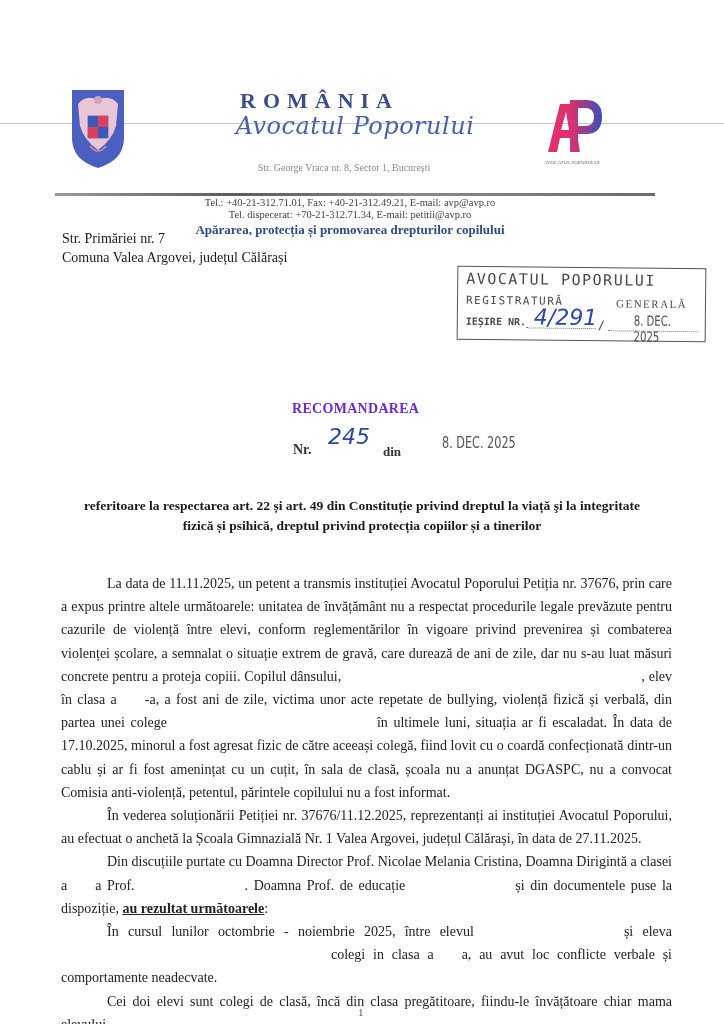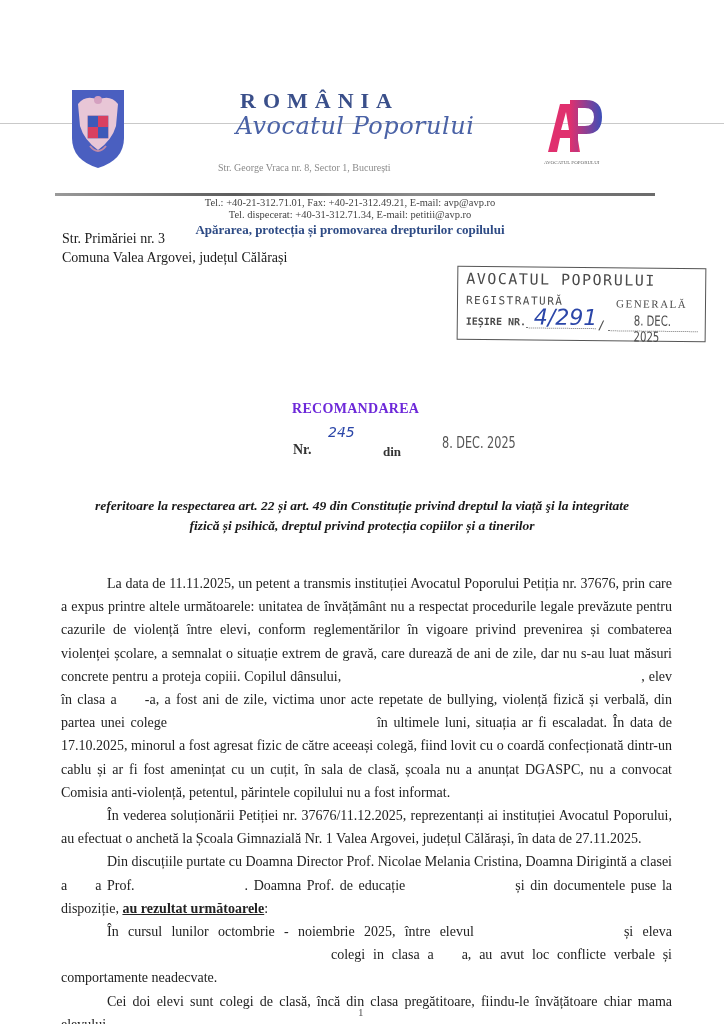--- a/index.html
+++ b/index.html
@@ -8,21 +8,21 @@
   .abs { position: absolute; }
 
   
   .coat { left: 68px; top: 86px; width: 60px; height: 84px; }
   .hdr-rule-top { left: 0; top: 123px; width: 724px; height: 1px; background: #c9c9c9; }
   .romania { left: 240px; top: 88px; width: 230px; text-align: left; font-weight: bold;
              font-size: 22px; letter-spacing: 7px; color: #3a4f8a; }
   .avp-script { left: 205px; top: 112px; width: 300px; text-align: center;
                 font-family: "DejaVu Serif", serif; font-style: italic; font-size: 24px;
                 color: #4a62a6; letter-spacing: 0.5px; }
-  .addr { left: 218px; top: 161px; width: 280px; text-align: left; font-size: 10px; color: #8a8a8a; line-height: 13px; }
+  .addr { left: 204px; top: 161px; width: 280px; text-align: center; font-size: 10px; color: #8a8a8a; line-height: 13px; }
   .hdr-rule { left: 55px; top: 193px; width: 600px; height: 3px;
               background: linear-gradient(90deg,#9a9a9a,#5c5c5c 30%,#8a8a8a 60%,#6b6b6b); }
   .contact { left: 150px; top: 197px; width: 400px; text-align: center; font-size: 10.5px; line-height: 12px; color: #444; }
   .motto { left: 150px; top: 222px; width: 400px; text-align: center; font-size: 13px; font-weight: bold; color: #2e4b85; }
 
   .ap-logo { left: 540px; top: 90px; width: 66px; height: 78px; }
 
   
   .addressee { left: 62px; top: 229px; font-size: 14px; line-height: 19px; }
   .addressee .b { font-weight: bold; }
@@ -38,26 +38,26 @@
                font-size: 22px; color: #2b46a8; }
   .stamp .dots { position: absolute; left: 68px; top: 60px; width: 70px; border-bottom: 1px dotted #777; }
   .stamp .slash { position: absolute; left: 140px; top: 50px; font-size: 12px; }
   .stamp .dt { position: absolute; left: 176px; top: 44px; font-family: "DejaVu Sans Condensed","DejaVu Sans", sans-serif;
                font-size: 14px; letter-spacing: 0px; transform: scaleX(0.8); transform-origin: left; }
   .stamp .dots2 { position: absolute; left: 150px; top: 62px; width: 90px; border-bottom: 1px dotted #777; }
 
   
   .rec-title { left: 292px; top: 401px; font-weight: bold; font-size: 14px; color: #6d28d9; letter-spacing: 0.3px; }
   .nr-label { left: 293px; top: 442px; font-weight: bold; font-size: 14px; color: #333; }
-  .nr-hw { left: 328px; top: 424px; font-family: "DejaVu Sans", sans-serif; font-style: italic; font-size: 14px; color: #2b46a8; }
+  .nr-hw { left: 328px; top: 424px; font-family: "DejaVu Sans", sans-serif; font-style: italic; font-size: 22px; color: #2b46a8; }
   .din-label { left: 383px; top: 444px; font-weight: bold; font-size: 13px; color: #333; }
   .nr-date { left: 442px; top: 434px; font-family: "DejaVu Sans", sans-serif; font-size: 15px; color: #555;
              transform: scaleX(0.75); transform-origin: left; }
 
-  .subject { left: 52px; top: 496px; width: 620px; text-align: center; font-weight: bold; font-style: italic;
+  .subject { left: 52px; top: 496px; width: 620px; text-align: center; font-weight: bold; 
              font-size: 13.5px; line-height: 20px; }
 
   
   .body { left: 61px; top: 572px; width: 611px; font-size: 14px; line-height: 23.2px; text-align: justify; color: #222; }
   .body p { margin: 0; text-indent: 46px; }
   .body .u { font-weight: bold; text-decoration: underline; }
   .gap { display: inline-block; }
 
   .page-num { left: 358px; top: 1006px; font-size: 11px; color: #555; }
 </style>
@@ -96,26 +96,26 @@
     </defs>
     <path d="M8 62 L20 14 L32 14 L40 62 L33 62 L30 48 L20 48 L17 62 Z M21 40 L29 40 L26 22 Z" fill="#e0306e"></path>
     <path d="M30 10 L46 10 Q62 10 62 27 Q62 44 46 44 L38 44 L38 62 L30 62 Z M38 18 L38 36 L45 36 Q54 36 54 27 Q54 18 45 18 Z" fill="url(#lg)"></path>
     <text x="4" y="74" font-family="Liberation Serif, serif" font-size="5" fill="#666">AVOCATUL POPORULUI</text>
   </svg>
 </div>
 
 <div class="abs hdr-rule"></div>
 <div class="abs contact">
   <div>Tel.: +40-21-312.71.01, Fax: +40-21-312.49.21, E-mail: avp@avp.ro</div>
-  <div>Tel. dispecerat: +40-31-312.71.34, E-mail: petitii@avp.ro</div>
+  <div>Tel. dispecerat: +70-21-312.71.34, E-mail: petitii@avp.ro</div>
 </div>
 <div class="abs motto">Apărarea, protecția și promovarea drepturilor copilului</div>
 
 <div class="abs addressee">
-  <div>Str. Primăriei nr. 3</div>
+  <div>Str. Primăriei nr. 7</div>
   <div>Comuna Valea Argovei, județul Călărași</div>
 </div>
 
 <div class="abs stamp">
   <span class="s1">AVOCATUL POPORULUI</span>
   <span class="s2">REGISTRATURĂ</span>
   <span class="s2b">GENERALĂ</span>
   <span class="s3">IEȘIRE NR.</span>
   <span class="dots"></span>
   <span class="hw">4/291</span>

